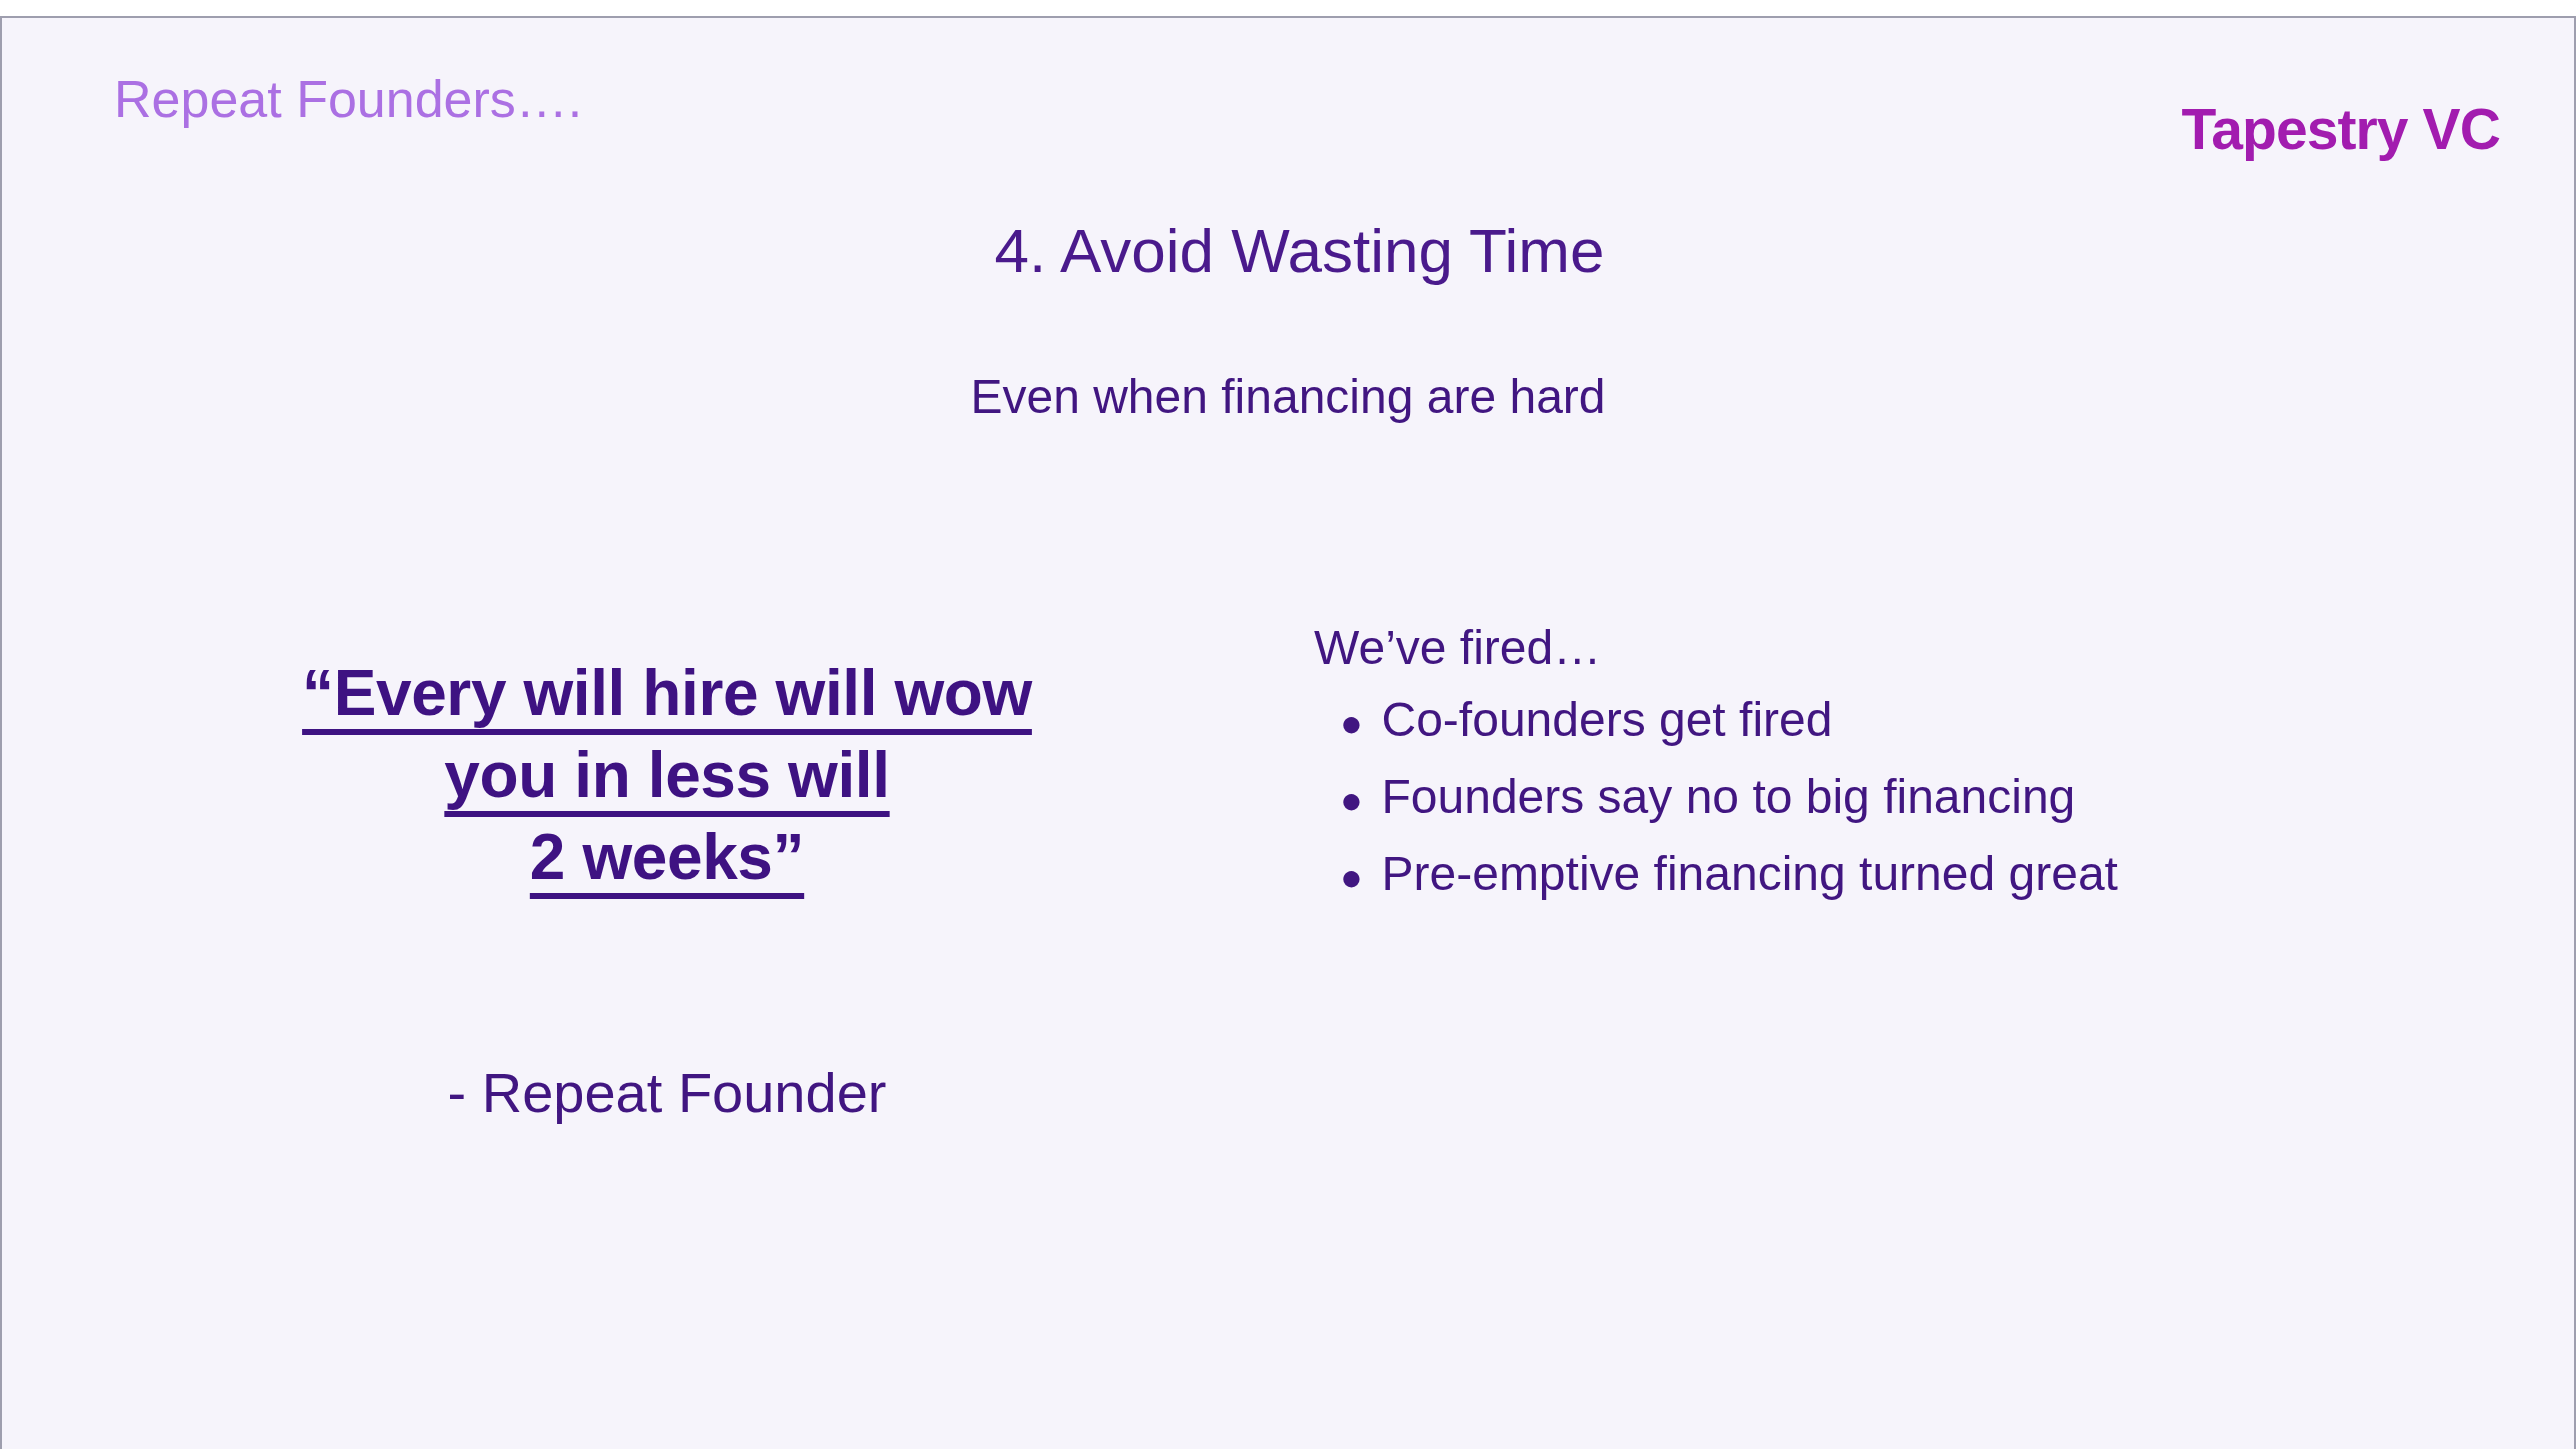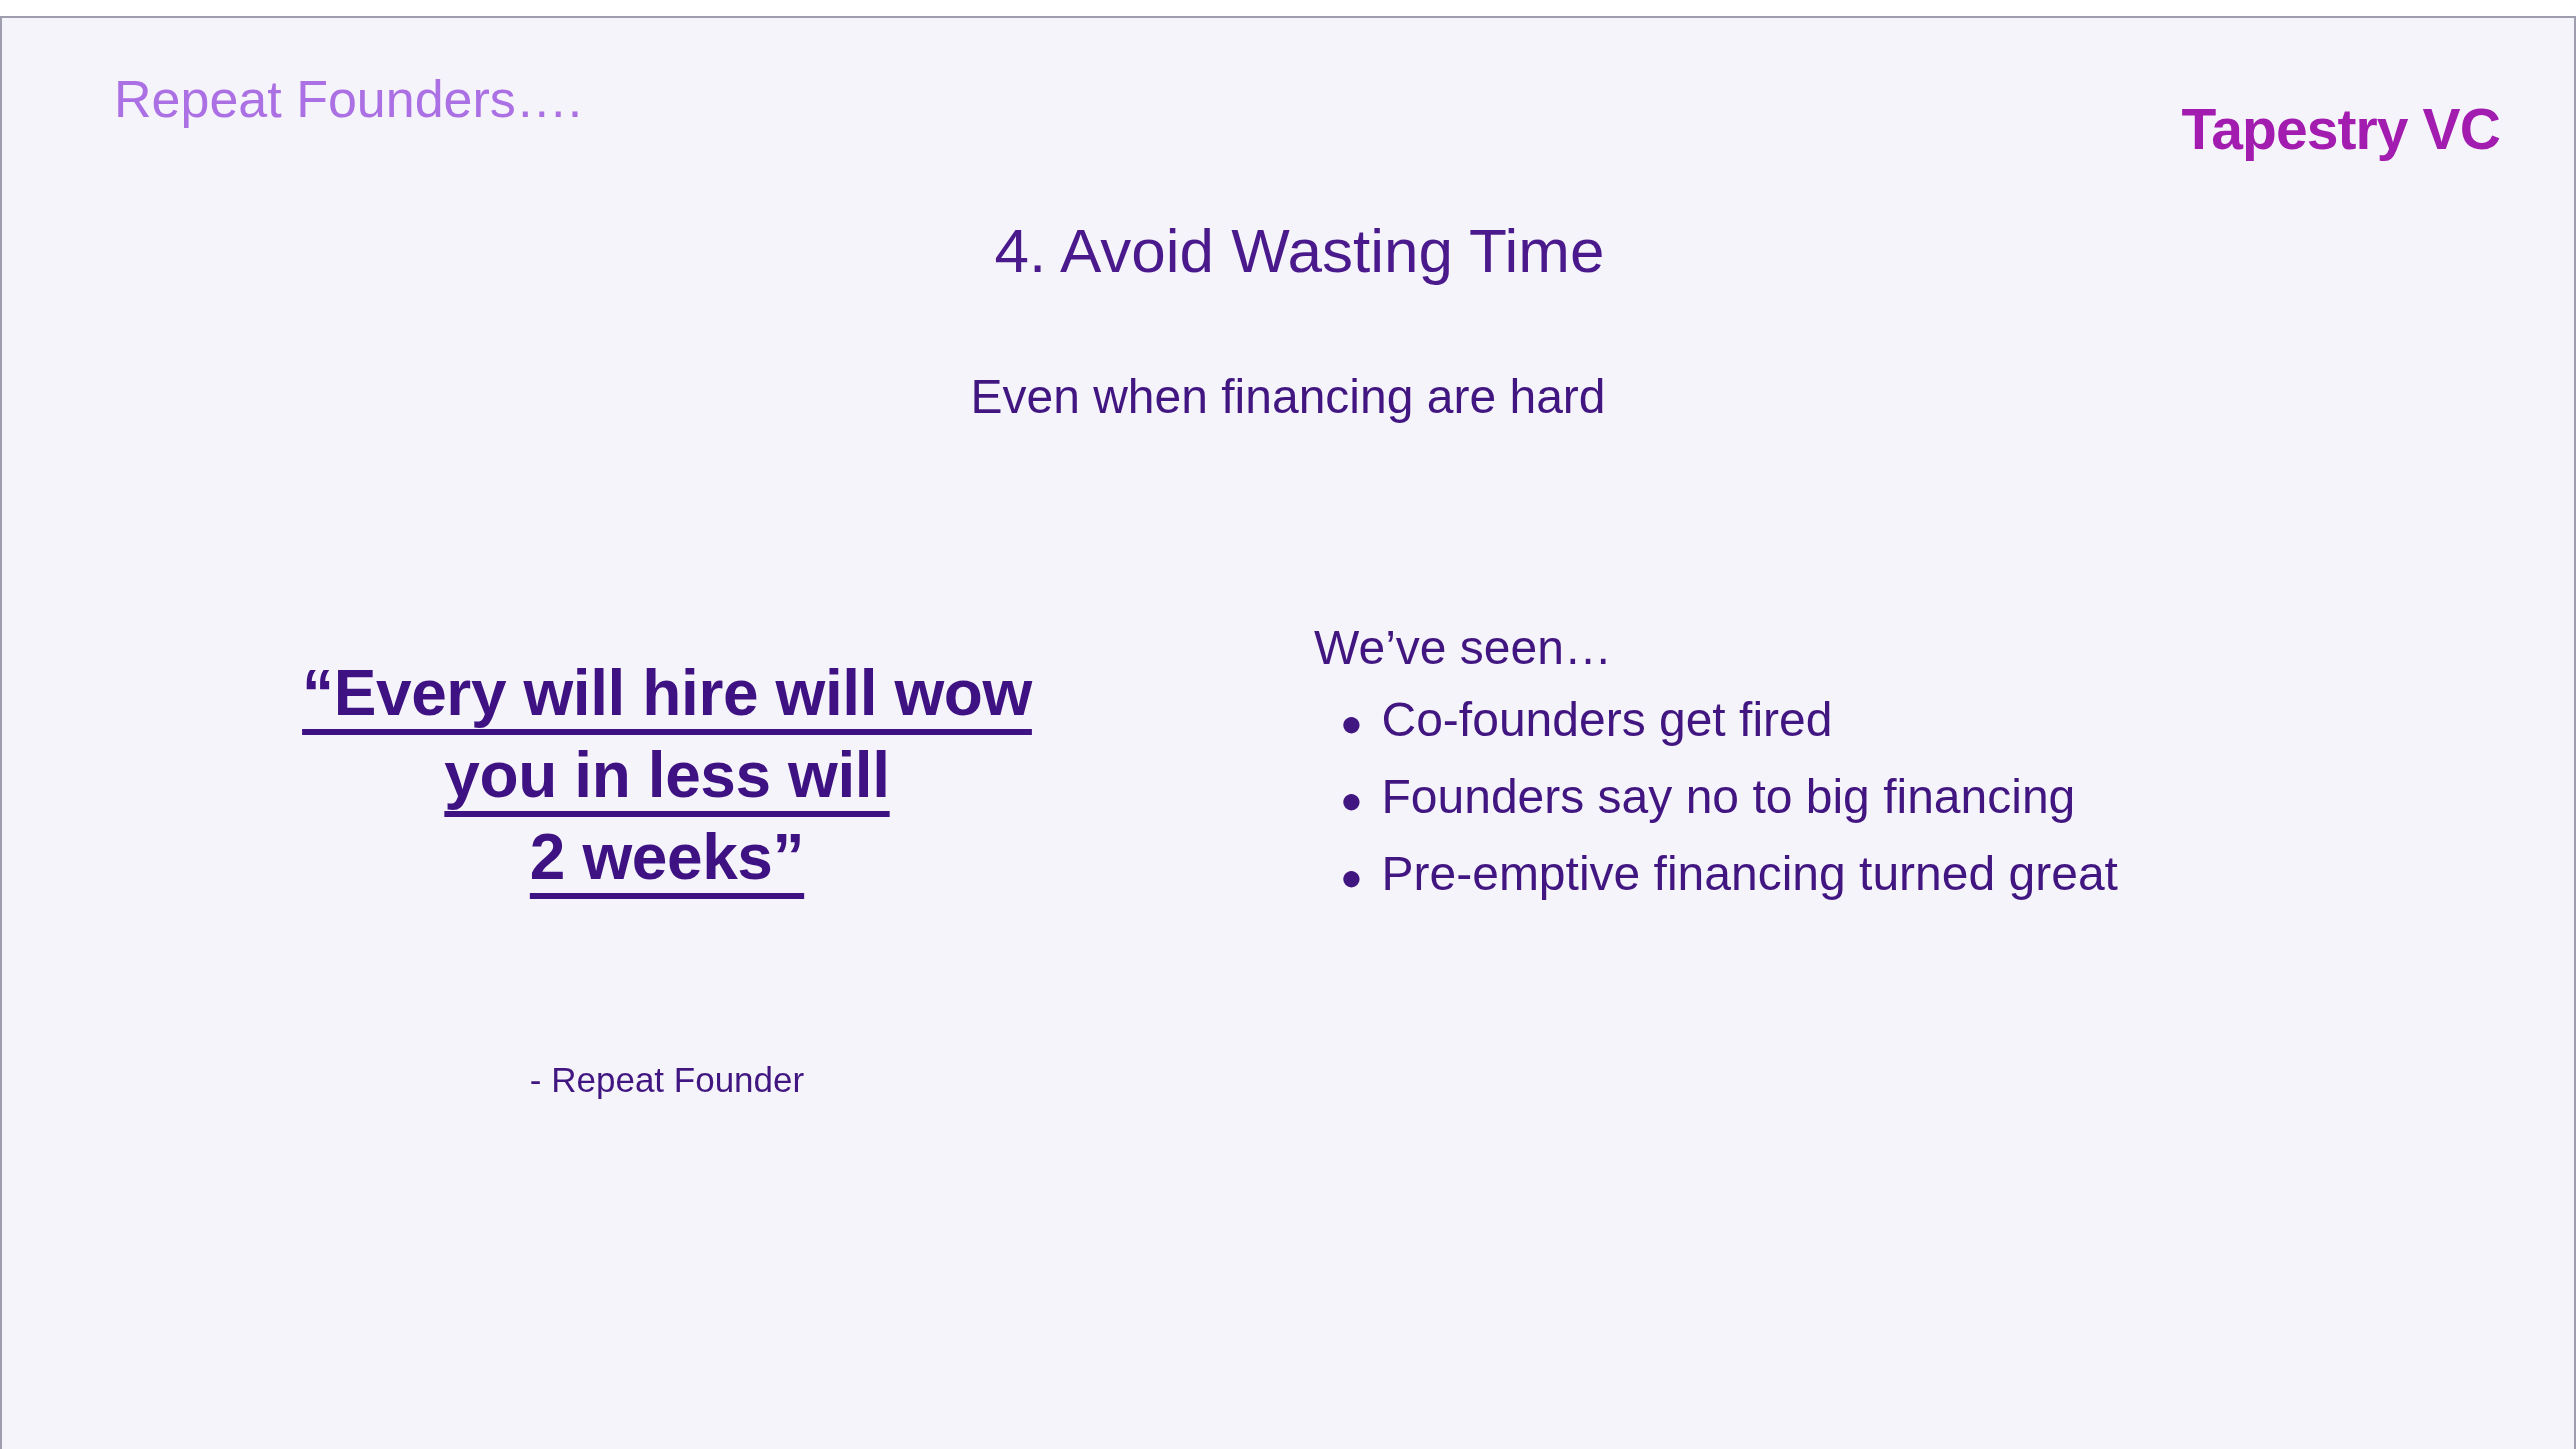--- a/index.html
+++ b/index.html
@@ -96,21 +96,21 @@
     text-decoration-thickness: 6px;
     text-underline-offset: 13.7px;
   }
 
   .attribution {
     position: absolute;
     left: 94px;
     top: 1041px;
     width: 1142px;
     text-align: center;
-    font-size: 35px;
+    font-size: 56px;
     font-weight: 400;
     color: #411681;
     line-height: 1.2;
   }
 
   
   .list-col {
     position: absolute;
     left: 1312px;
     top: 601px;
@@ -173,21 +173,21 @@
 
   <div class="quote-col">
     <div class="quote-line"><span class="u">“Every will hire will wow</span></div>
     <div class="quote-line"><span class="u">you in less will</span></div>
     <div class="quote-line"><span class="u">2 weeks”</span></div>
   </div>
 
   <div class="attribution">- Repeat Founder</div>
 
   <div class="list-col">
-    <div class="list-heading">We’ve seen…</div>
+    <div class="list-heading">We’ve fired…</div>
 
     <ul class="bullet-list">
       <li class="bullet-item">
         <span class="bullet-dot">●</span>
         <span class="bullet-text">Co-founders get fired</span>
       </li>
       <li class="bullet-item">
         <span class="bullet-dot">●</span>
         <span class="bullet-text">Founders say no to big financing</span>
       </li>

